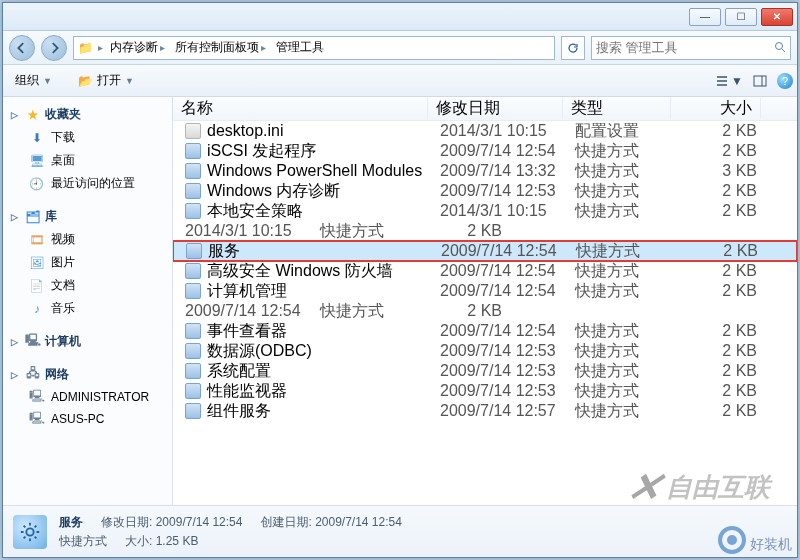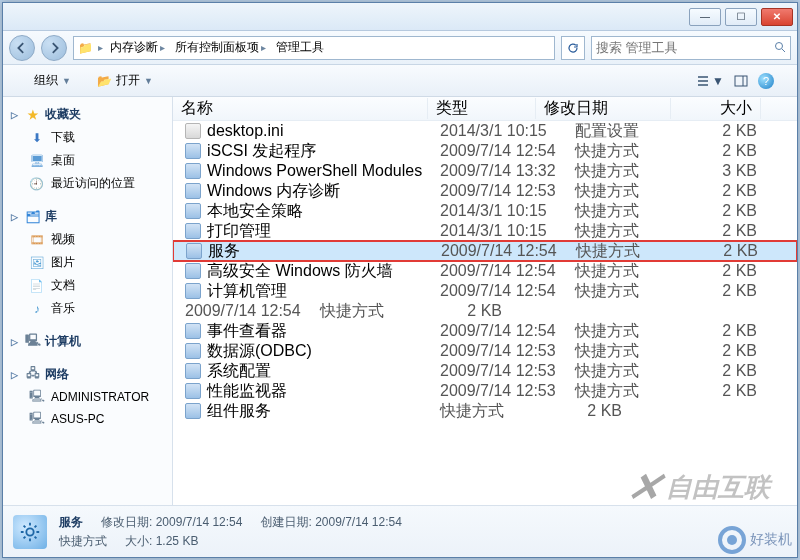--- a/index.html
+++ b/index.html
@@ -21,21 +21,21 @@
 .refresh { width:24px; height:24px; border:1px solid #9fb7cf; background:#fff; display:flex; align-items:center; justify-content:center; color:#2b5d9b; cursor:pointer;}
 .search { width:200px; height:24px; border:1px solid #9fb7cf; background:#fff; display:flex; align-items:center; padding:0 4px;}
 .search input { border:none; outline:none; flex:1; font-size:13px; color:#c2410c; }
 .search .sicon { color:#5a7fa8; }
 
 
 .menurow { height:24px; background:linear-gradient(#f4f8fc,#e8eff7); border-bottom:1px solid #cdd9e6; display:flex; align-items:center; font-size:12px; padding:0 6px;}
 .menurow span { margin-right:14px; cursor:pointer;}
 
 
-.toolbar { height:32px; background:linear-gradient(#f8fbfe,#e9f0f8); border-bottom:1px solid #cfdae6; display:flex; align-items:center; justify-content:space-between; padding:0 23px; font-size:12px;}
+.toolbar { height:32px; background:linear-gradient(#f8fbfe,#e9f0f8); border-bottom:1px solid #cfdae6; display:flex; align-items:center; justify-content:space-between; padding:0 4px; font-size:12px;}
 .tbleft { display:flex; align-items:center; gap:10px;}
 .tbbtn { display:flex; align-items:center; gap:4px; padding:3px 8px; border-radius:2px; cursor:pointer;}
 .tbbtn .dd { font-size:9px; color:#627d99;}
 .tbright { display:flex; align-items:center; gap:10px; color:#3a5573;}
 .viewicon { cursor:pointer; display:flex; align-items:center; gap:2px;}
 .helpicon { width:16px; height:16px; border-radius:50%; background:radial-gradient(circle at 35% 35%, #9de0ff,#1d7fc7); color:#fff; font-size:11px; display:flex; align-items:center; justify-content:center; cursor:pointer;}
 
 
 .body { flex:1; display:flex; overflow:hidden; }
 .sidebar { width:170px; background:#fafcfe; border-right:1px solid #d7e1ec; overflow-y:auto; font-size:12px; padding:6px 0;}
@@ -69,21 +69,21 @@
 .details { height:52px; border-top:1px solid #d7e1ec; background:linear-gradient(#f5f9fd,#ecf2f9); display:flex; align-items:center; padding:4px 10px; font-size:12px; gap:12px;}
 .dico { width:34px; height:34px; background:radial-gradient(circle at 35% 35%, #cfe9ff,#6eb0e6); border-radius:4px; display:flex; align-items:center; justify-content:center;}
 .dico svg{color:#1d66a5;}
 .dtxt { display:flex; flex-direction:column; gap:2px;}
 .dline { display:flex; gap:18px; color:#4a5d70;}
 .dtitle { font-weight:bold; color:#1d3c63;}
 
 
 .wm { position:absolute; right:30px; bottom:50px; font-size:26px; font-weight:bold; color:rgba(80,80,80,.35); font-style:italic; font-family:"Microsoft YaHei",sans-serif; display:flex; align-items:center; gap:4px; pointer-events:none;}
 .wm .x { font-size:40px; color:rgba(60,60,60,.45); transform:skewX(-15deg);}
-.stamp { position:absolute; right:8px; bottom:6px; display:flex; align-items:center; gap:4px; font-size:14px; color:rgba(40,80,140,.6); pointer-events:none;}
+.stamp { position:absolute; right:8px; bottom:6px; display:flex; align-items:flex-end; gap:4px; font-size:14px; color:rgba(40,80,140,.6); pointer-events:none;}
 .stamp .ring{width:28px;height:28px;border:4px solid rgba(40,110,190,.6);border-radius:50%;position:relative;}
 .stamp .ring::after{content:"";position:absolute;width:10px;height:10px;background:rgba(40,110,190,.6);border-radius:50%;top:5px;left:5px;}
 </style>
 </head>
 <body>
 
 <div class="window">
 
   <div class="titlebar">
     <div class="winbtn">
@@ -233,22 +233,22 @@
         <div class="sbitem">
             <span class="sicon16 compico">🖳</span>
             <span>ASUS-PC</span>
           </div>
       </div>
     </div>
 
     <div class="main">
       <div class="cols">
         <div class="col c-name">名称</div>
+        <div class="col c-date">修改日期</div>
         <div class="col c-type">类型</div>
-        <div class="col c-date">修改日期</div>
         <div class="col c-size">大小</div>
       </div>
       <div class="rows" id="rows">
           <div class="row">
             <div class="cell name">
               <span class="fico ini"></span>
               <span>desktop.ini</span>
             </div>
             <div class="cell date">2014/3/1 10:15</div>
             <div class="cell type">配置设置</div>
@@ -284,24 +284,20 @@
           <div class="row">
             <div class="cell name">
               <span class="fico "></span>
               <span>本地安全策略</span>
             </div>
             <div class="cell date">2014/3/1 10:15</div>
             <div class="cell type">快捷方式</div>
             <div class="cell size">2 KB</div>
           </div>
           <div class="row">
-            <div class="cell name">
-              <span class="fico "></span>
-              <span>打印管理</span>
-            </div>
             <div class="cell date">2014/3/1 10:15</div>
             <div class="cell type">快捷方式</div>
             <div class="cell size">2 KB</div>
           </div>
           <div class="row sel hl">
             <div class="cell name">
               <span class="fico "></span>
               <span>服务</span>
             </div>
             <div class="cell date">2009/7/14 12:54</div>
@@ -365,20 +361,21 @@
             </div>
             <div class="cell date">2009/7/14 12:53</div>
             <div class="cell type">快捷方式</div>
             <div class="cell size">2 KB</div>
           </div>
           <div class="row">
             <div class="cell name">
               <span class="fico "></span>
               <span>组件服务</span>
             </div>
+            <div class="cell date">2009/7/14 12:57</div>
             <div class="cell type">快捷方式</div>
             <div class="cell size">2 KB</div>
           </div>
         </div>
     </div>
   </div>
 
   <div class="details">
     <div class="dico">
       <svg width="22" height="22" viewBox="0 0 24 24">

